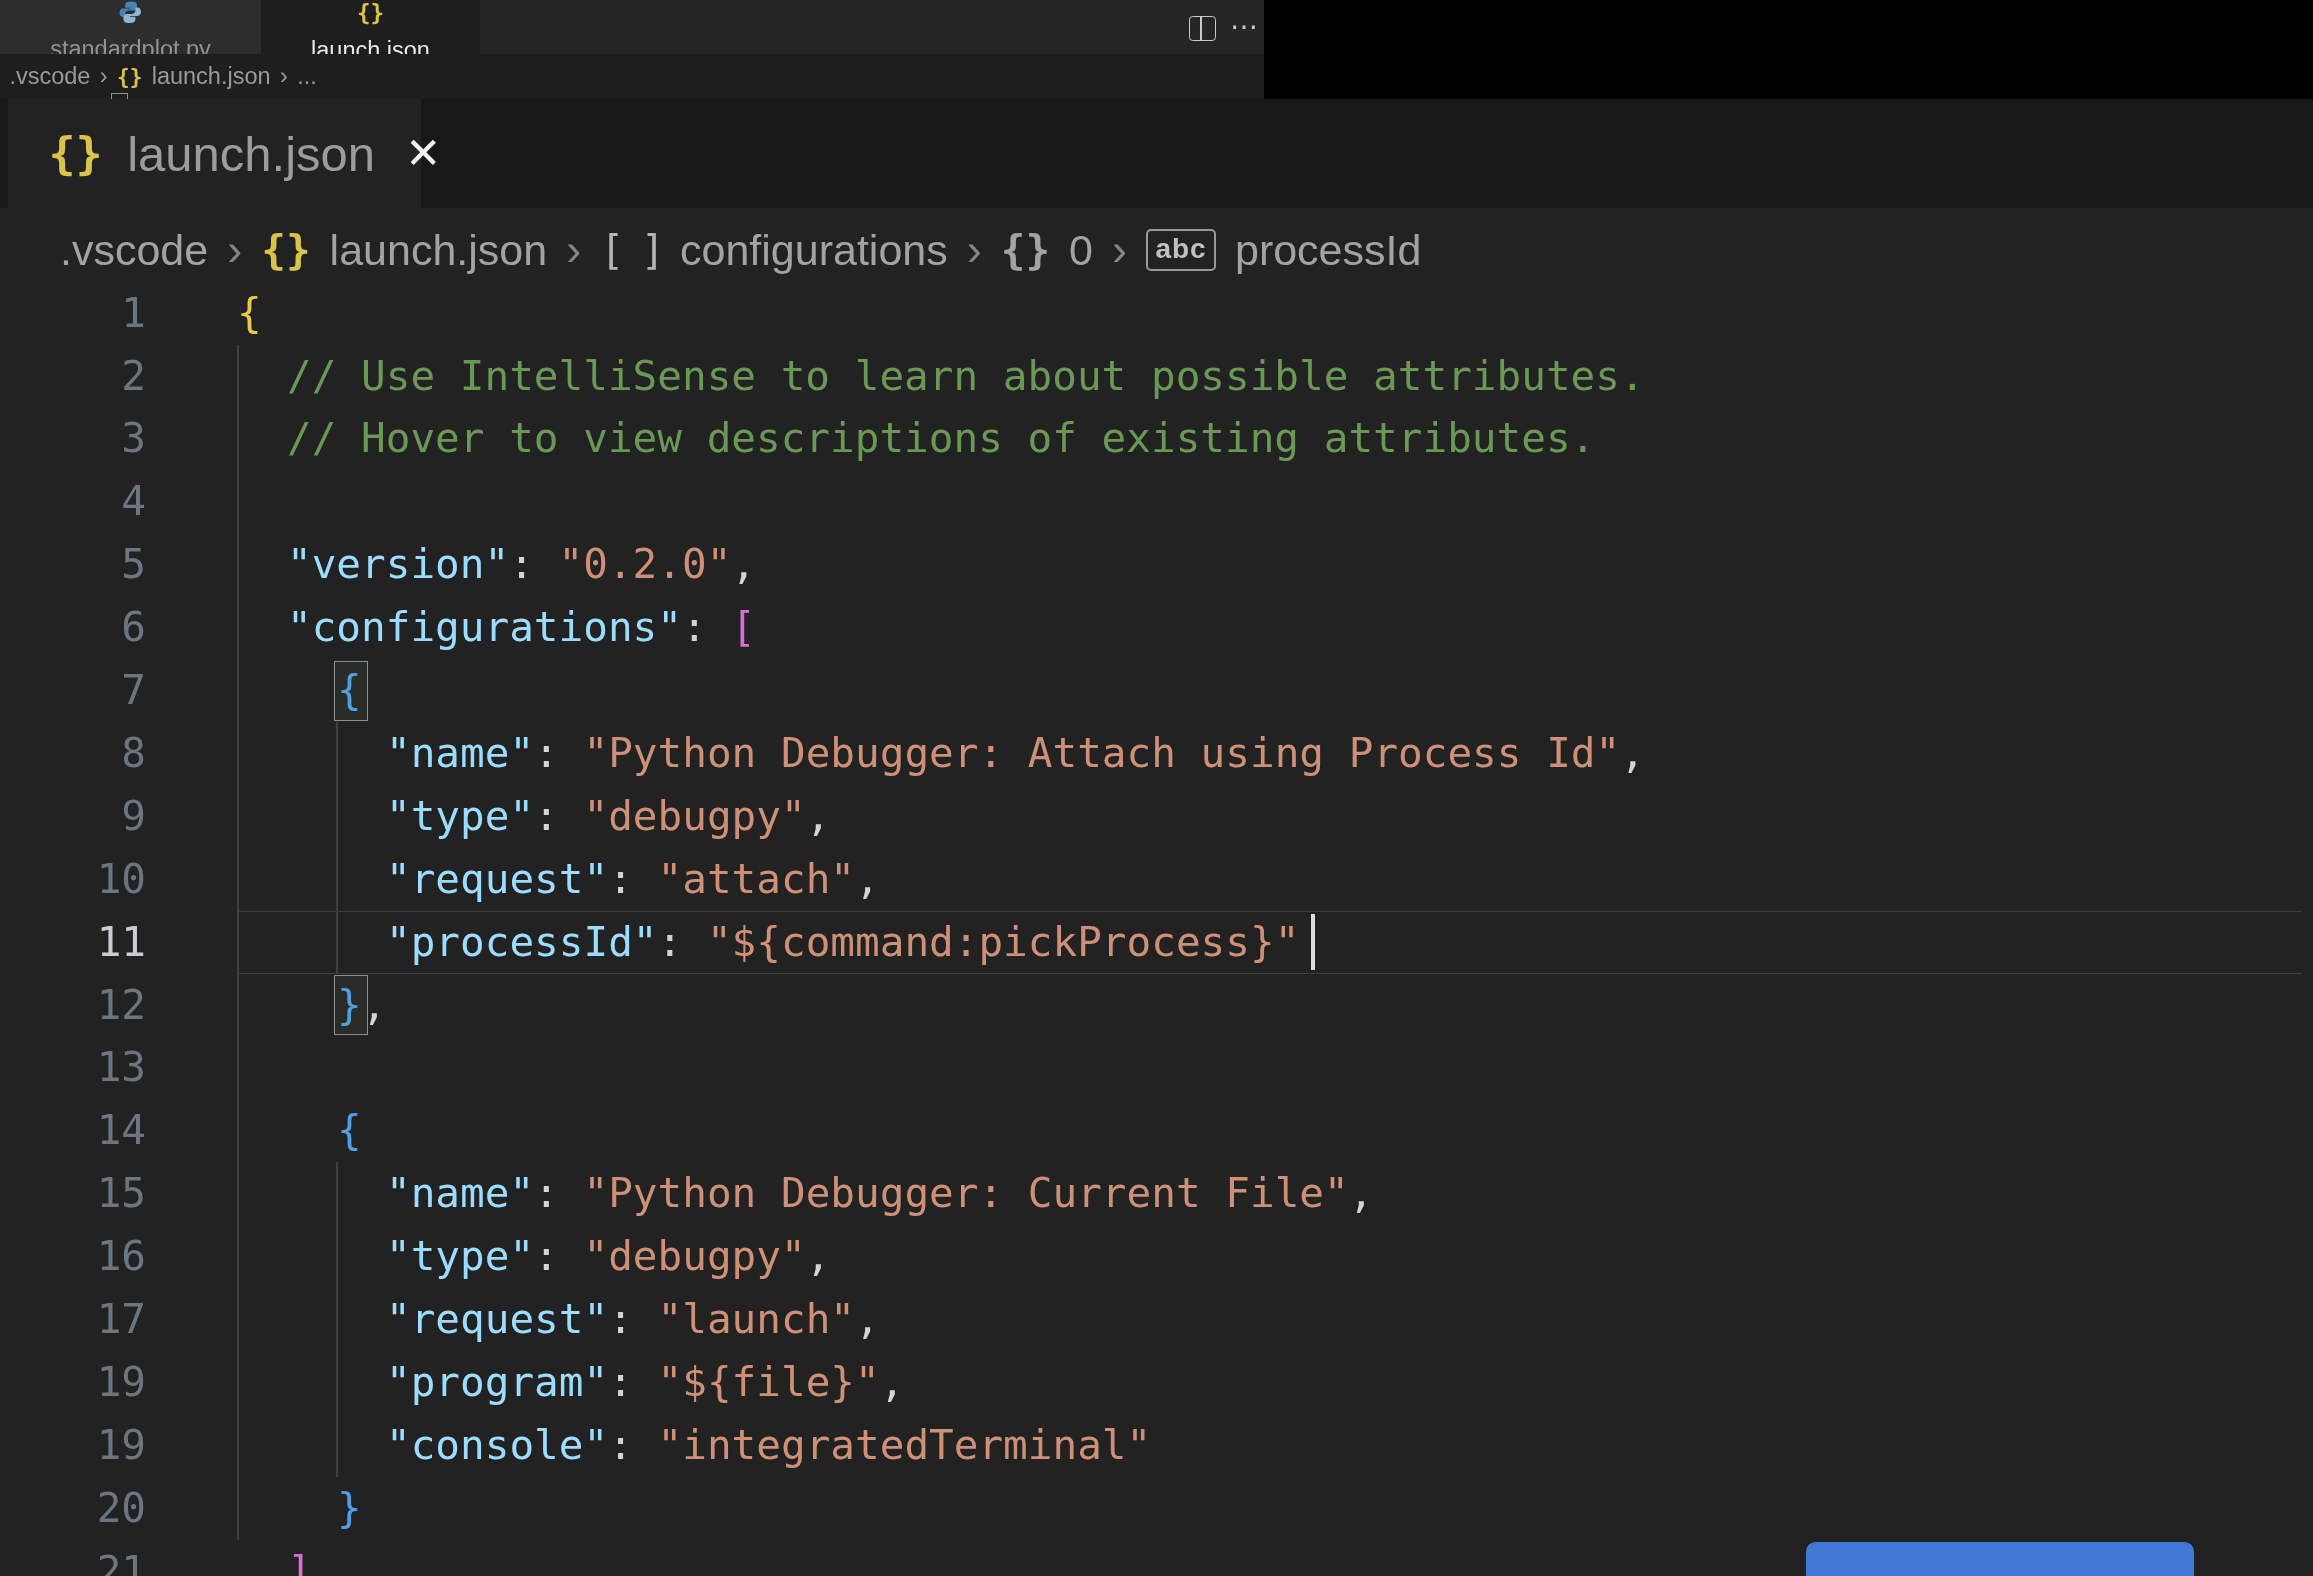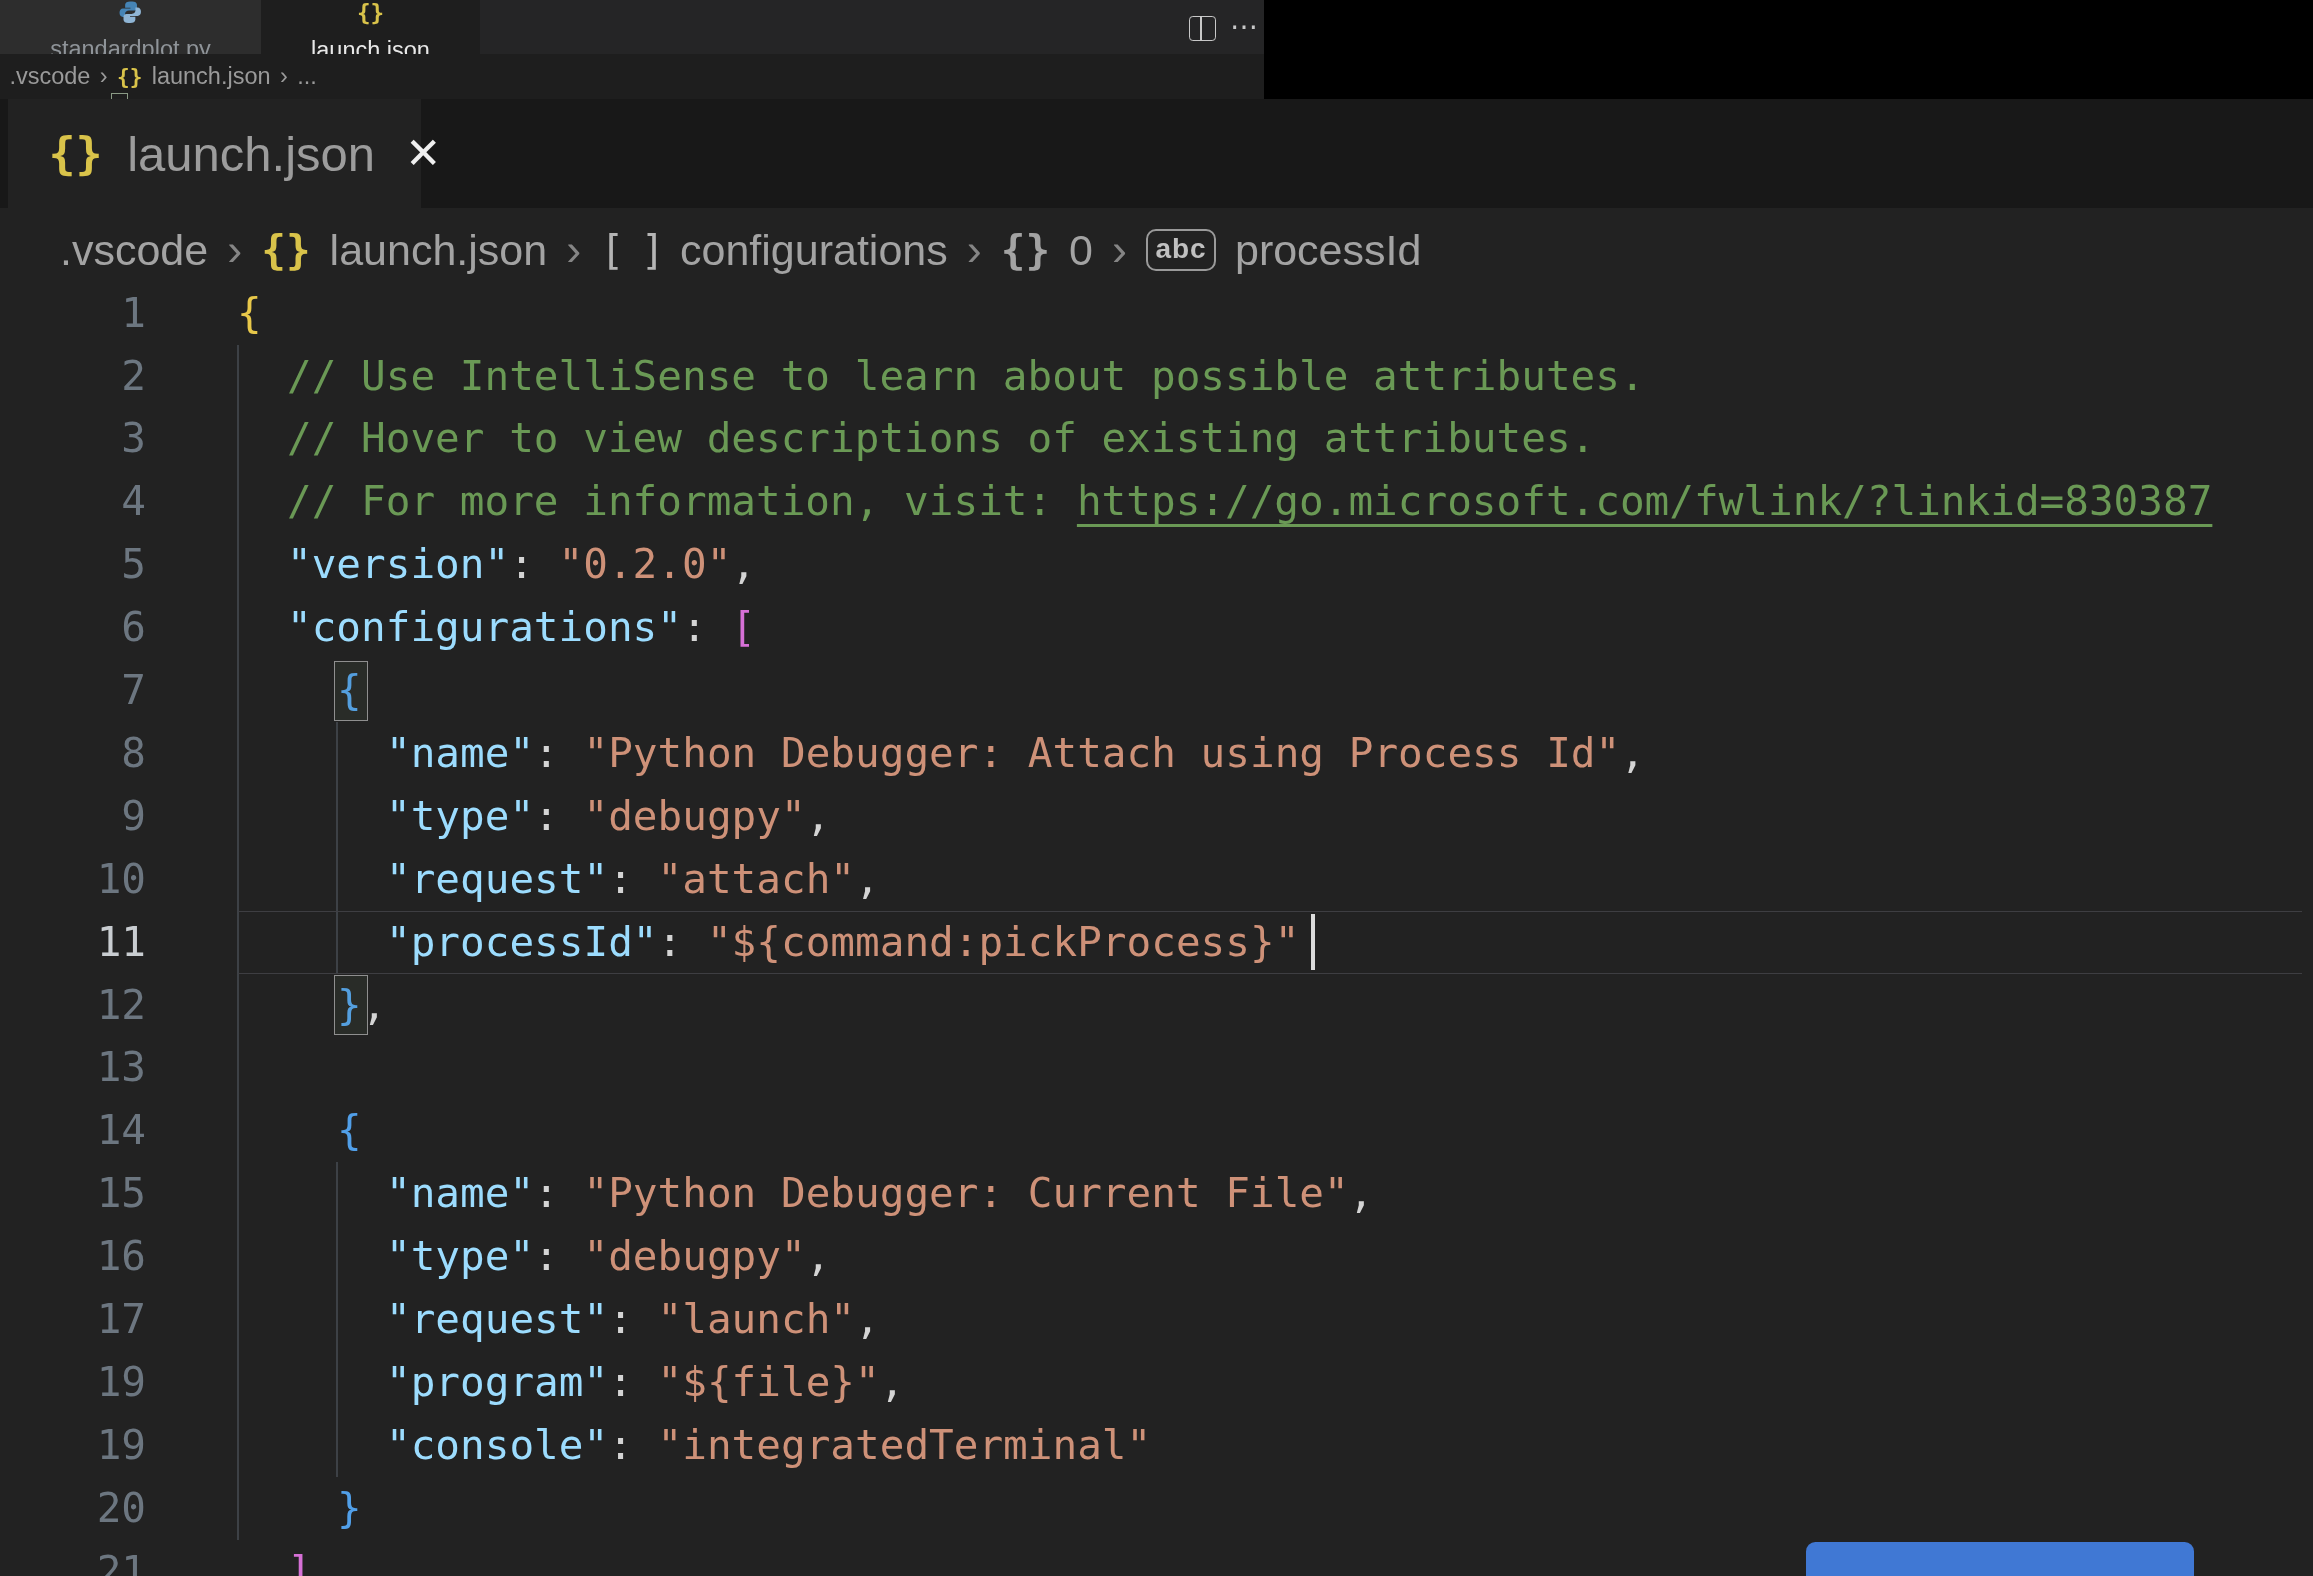--- a/index.html
+++ b/index.html
@@ -35,21 +35,21 @@
   #zoom-tab .braces-ico{font-size:45px;color:#d9c34a;}
   #zoom-tab-label{font-size:49px;color:#9c9c9c;}
   #zoom-tab .close-x{font-size:43px;margin-left:5.6px;color:#f0f0f0;}
 
   #zoom-breadcrumb{left:60px;top:121px;height:60px;display:flex;align-items:center;gap:19px;}
   #zoom-breadcrumb .bc-label{font-size:43px;color:#a3a3a3;}
   #zoom-breadcrumb .chev{font-size:45px;}
   #zoom-breadcrumb .braces-yellow{font-size:41px;color:#d9c34a;font-weight:bold;font-family:"DejaVu Sans Mono",monospace;}
   #zoom-breadcrumb .braces-gray{font-size:41px;color:#a3a3a3;font-weight:bold;font-family:"DejaVu Sans Mono",monospace;}
   #zoom-breadcrumb .brackets-gray{font-size:40px;color:#b5b5b5;font-family:"DejaVu Sans Mono",monospace;letter-spacing:-3.8px;}
-  #abc-box{border:2.8px solid #9a9a9a;border-radius:10px;padding:1.9px 7.5px 3.8px 7.5px;}
+  #abc-box{border:2.8px solid #9a9a9a;border-radius:5px;padding:1.9px 7.5px 3.8px 7.5px;}
   #abc-box span{font-size:28px;font-weight:bold;color:#c0c0c0;letter-spacing:0.9px;}
 
   
   #code{left:0;top:0;width:2314px;height:1477px;font-family:"DejaVu Sans Mono",monospace;font-size:41px;}
   .row{position:absolute;left:0;width:2314px;height:63px;}
   .ln{position:absolute;left:0;top:0;width:146px;text-align:right;color:#6c7680;line-height:63px;}
   .ln.active{color:#c9cdd1;}
   .codeline{position:absolute;top:0;white-space:pre;line-height:63px;}
   .tok-y{color:var(--y);} .tok-p{color:var(--p);} .tok-b{color:var(--b);}
   .tok-k{color:var(--k);} .tok-s{color:var(--s);} .tok-c{color:var(--c);} .tok-w{color:var(--w);}
@@ -129,21 +129,20 @@
         <div class="row" style="top: 246px;">
           <div class="ln">2</div>
           <div class="codeline" style="left: 287px;"><span class="tok-c">// Use IntelliSense to learn about possible attributes.</span></div>
         </div>
         <div class="row" style="top: 308px;">
           <div class="ln">3</div>
           <div class="codeline" style="left: 287px;"><span class="tok-c">// Hover to view descriptions of existing attributes.</span></div>
         </div>
         <div class="row" style="top: 371px;">
           <div class="ln">4</div>
-          <div class="codeline" style="left: 287px;"><span class="tok-c">// For more information, visit: </span><span class="tok-c tok-link">https://go.microsoft.com/fwlink/?linkid=830387</span></div>
         </div>
         <div class="row" style="top: 434px;">
           <div class="ln">5</div>
           <div class="codeline" style="left: 287px;"><span class="tok-k">"version"</span><span class="tok-w">: </span><span class="tok-s">"0.2.0"</span><span class="tok-w">,</span></div>
         </div>
         <div class="row" style="top: 497px;">
           <div class="ln">6</div>
           <div class="codeline" style="left: 287px;"><span class="tok-k">"configurations"</span><span class="tok-w">: </span><span class="tok-p">[</span></div>
         </div>
         <div class="row" style="top: 560px;">

